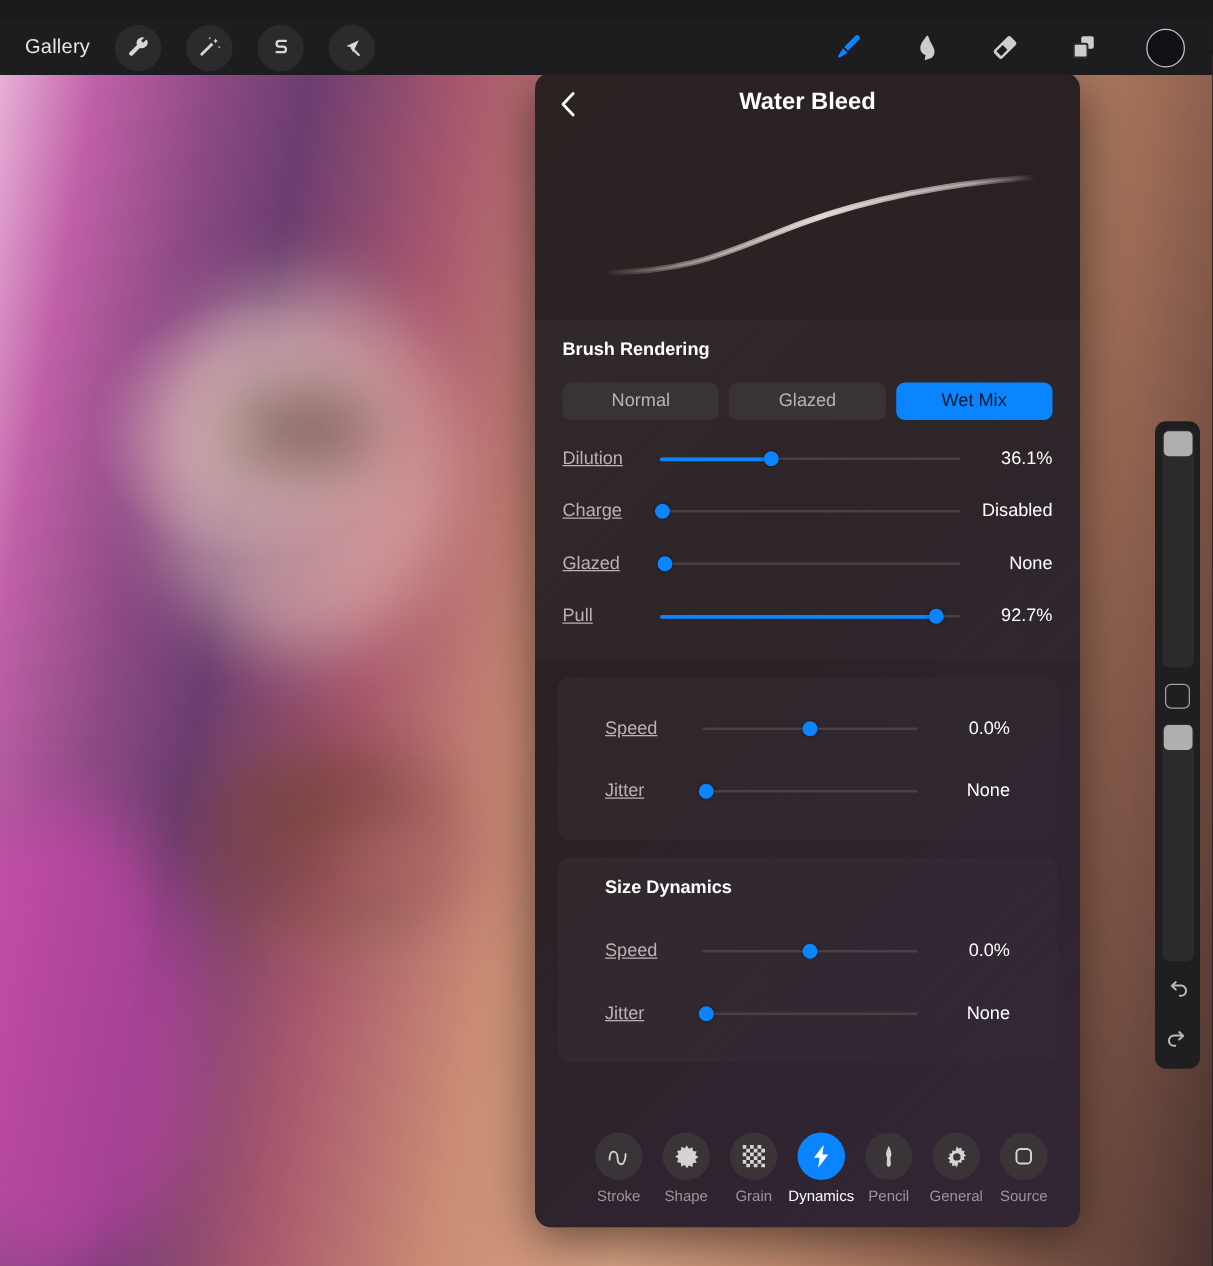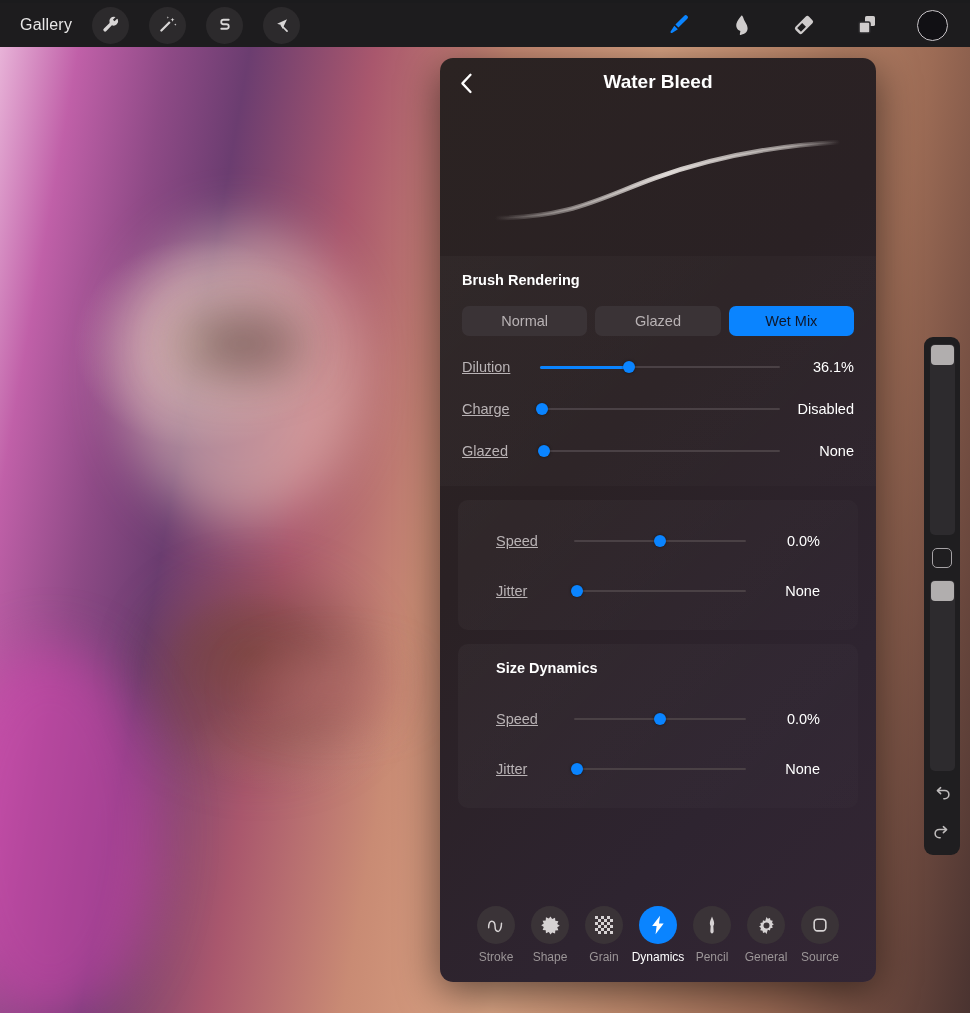--- a/index.html
+++ b/index.html
@@ -20,21 +20,21 @@
       radial-gradient(ellipse 160px 70px at 300px 700px, rgba(200,140,130,0.35), rgba(0,0,0,0) 70%),
       linear-gradient(100deg, #e8b3d8 0%, #c060a8 7%, #8e4a86 15%, #6b3d70 22%, #a9576d 33%, #c98b74 45%, #d9a383 58%, #c08a6d 70%, #9c6b55 82%, #6e4a3f 92%, #4a3330 100%);
     overflow:hidden;
   }
   .face-shade {
     position:absolute; border-radius:50%; filter:blur(26px);
   }
 
   
   #topbar {
-    position:absolute; left:0; top:3px; width:970px; height:44px;
+    position:absolute; left:0; top:16px; width:970px; height:44px;
     background:#1d1c1e;
     display:flex; align-items:center;
     z-index:40;
   }
   #topbar .left { display:flex; align-items:center; gap:20px; padding-left:20px; }
   #topbar .right { display:flex; align-items:center; gap:38px; margin-left:auto; padding-right:22px; }
   .gallery-btn {
     color:#e7e6e6; font-size:16px; letter-spacing:.2px;
     background:none; border:none; cursor:pointer;
   }
@@ -67,21 +67,21 @@
     background:#b1aeae; border-radius:4px;
   }
   .side-mid {
     width:20px; height:20px; border:1.5px solid #a5a2a5;
     border-radius:5px; margin:13px 0 12px; cursor:pointer;
   }
   .side-arrow { margin-top:13px; cursor:pointer; }
 
   
   #panel {
-    position:absolute; left:440px; top:58px; width:436px; height:924px;
+    position:absolute; left:428px; top:58px; width:436px; height:924px;
     background:linear-gradient(135deg, #2b2322 0%, #2a2124 40%, #2e2430 75%, #332634 100%);
     border-radius:13px;
     box-shadow:0 10px 40px rgba(0,0,0,0.55);
     overflow:hidden; z-index:30;
     display:flex; flex-direction:column;
   }
   .panel-head {
     height:48px; position:relative; flex:0 0 auto;
     display:flex; align-items:center; justify-content:center;
   }
@@ -136,21 +136,21 @@
     background:#0a84ff; transform:translateX(-6px);
     box-shadow:0 0 3px rgba(0,0,0,0.5);
   }
   .srow .val {
     color:#ffffff; font-size:14.5px; width:74px; text-align:right; flex:0 0 auto;
   }
 
   
   .tabbar {
     flex:0 0 auto; height:88px;
-    display:flex; align-items:center; justify-content:center;
+    display:flex; align-items:center; justify-content:flex-end;
     padding:0 18px 6px;
   }
   .tab { display:flex; flex-direction:column; align-items:center; gap:6px; cursor:pointer; width:54px; }
   .tab .circ {
     width:38px; height:38px; border-radius:50%;
     background:#3a3337; display:flex; align-items:center; justify-content:center;
   }
   .tab.active .circ { background:#0a84ff; }
   .tab .tlbl { color:#9b9597; font-size:12px; }
   .tab.active .tlbl { color:#ffffff; }
@@ -302,20 +302,29 @@
       <div class="srow">
         <div class="lbl">Glazed</div>
         <div class="track-wrap">
           <div class="track"></div>
           <div class="fill" style="width:1%;"></div>
           <div class="knob" style="left:1.5%;"></div>
         </div>
         <div class="val">None</div>
       </div>
 
+      <div class="srow">
+        <div class="lbl">Pull</div>
+        <div class="track-wrap">
+          <div class="track"></div>
+          <div class="fill" style="width:92%;"></div>
+          <div class="knob" style="left:92%;"></div>
+        </div>
+        <div class="val">92.7%</div>
+      </div>
     </div>
 
     <div class="section">
 
       <div class="srow" style="height:50px;">
         <div class="lbl">Speed</div>
         <div class="track-wrap">
           <div class="track"></div>
           <div class="knob" style="left:50%;"></div>
         </div>

